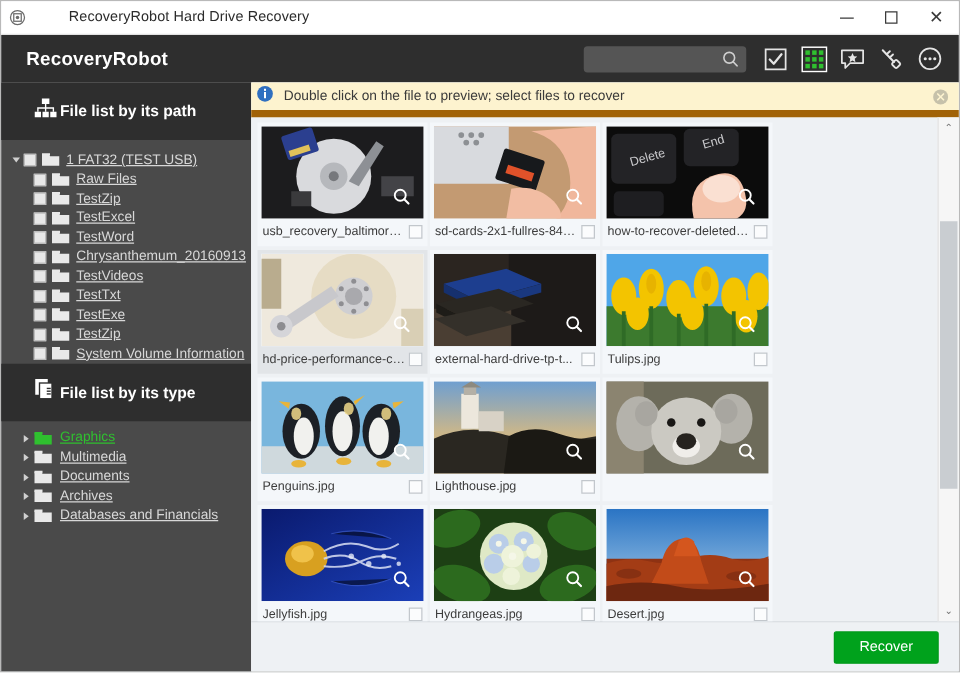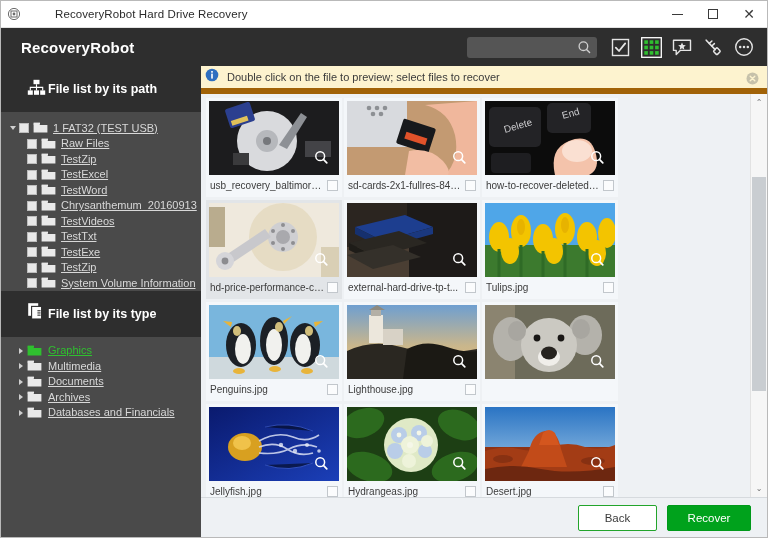--- a/index.html
+++ b/index.html
@@ -1005,18 +1005,17 @@
         <div class="vscroll">
           <div class="sb-arrow">⌃</div>
           <div class="sb-track">
             <div class="sb-thumb" id="sbthumb" style="top: 18%; height: 58%;"></div>
           </div>
           <div class="sb-arrow">⌄</div>
         </div>
       </div>
 
       <div class="footer">
-        <div class="btn btn-back">Back</div>
         <div class="btn btn-recover">Recover</div>
       </div>
     </div>
   </div>
 </div>
 
 </body></html>

